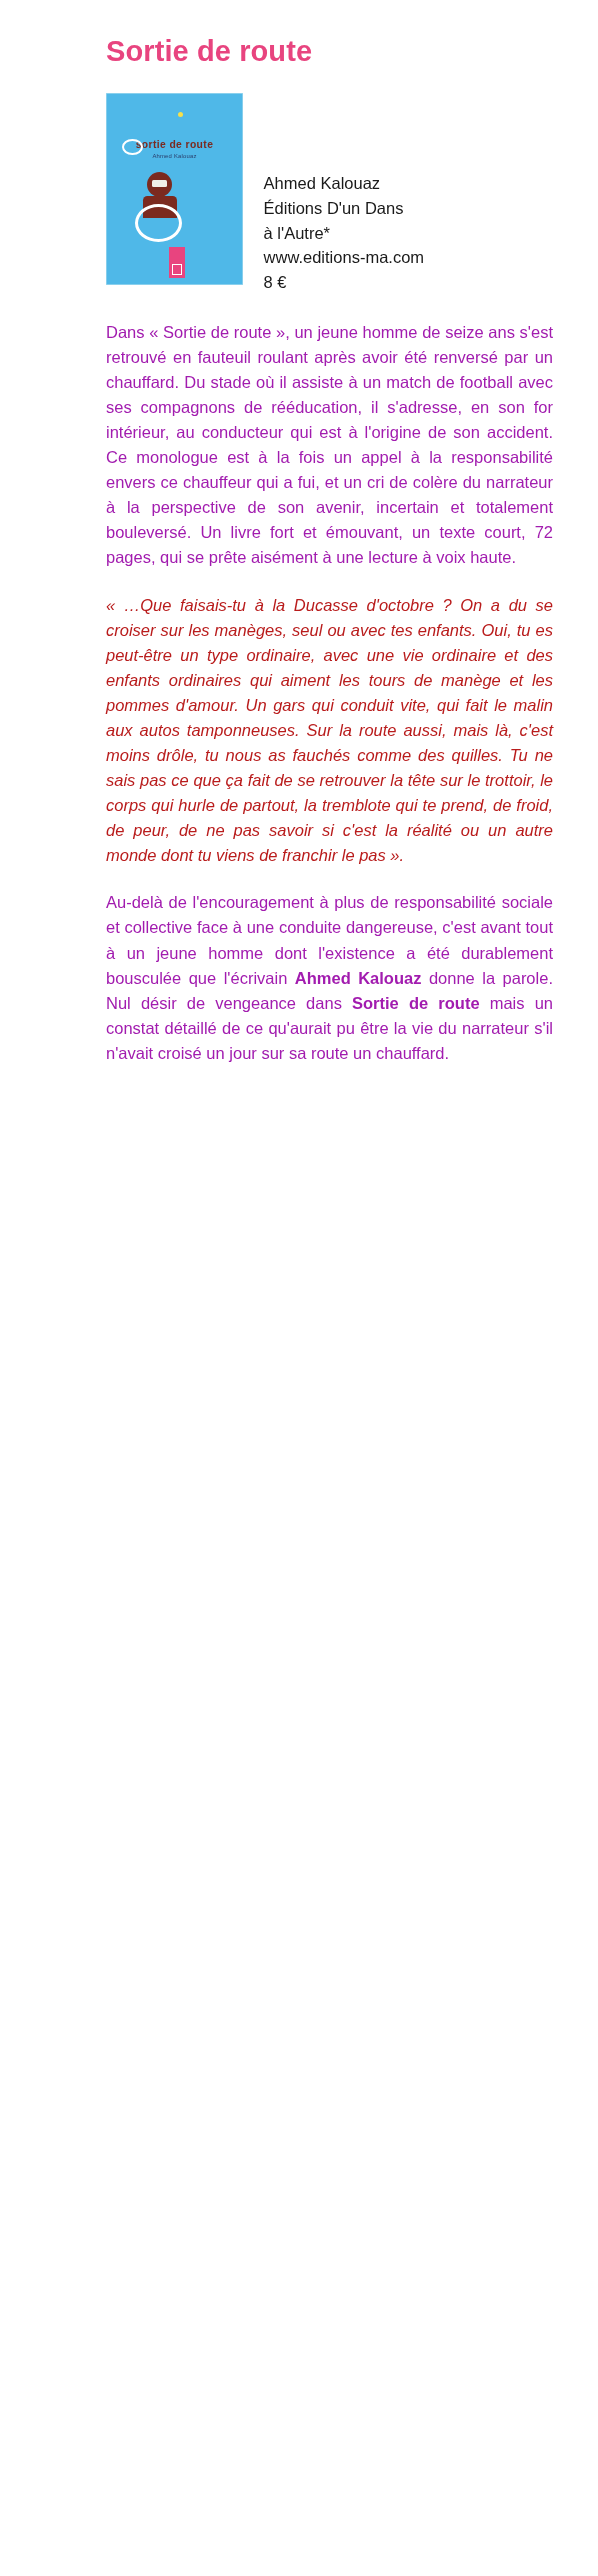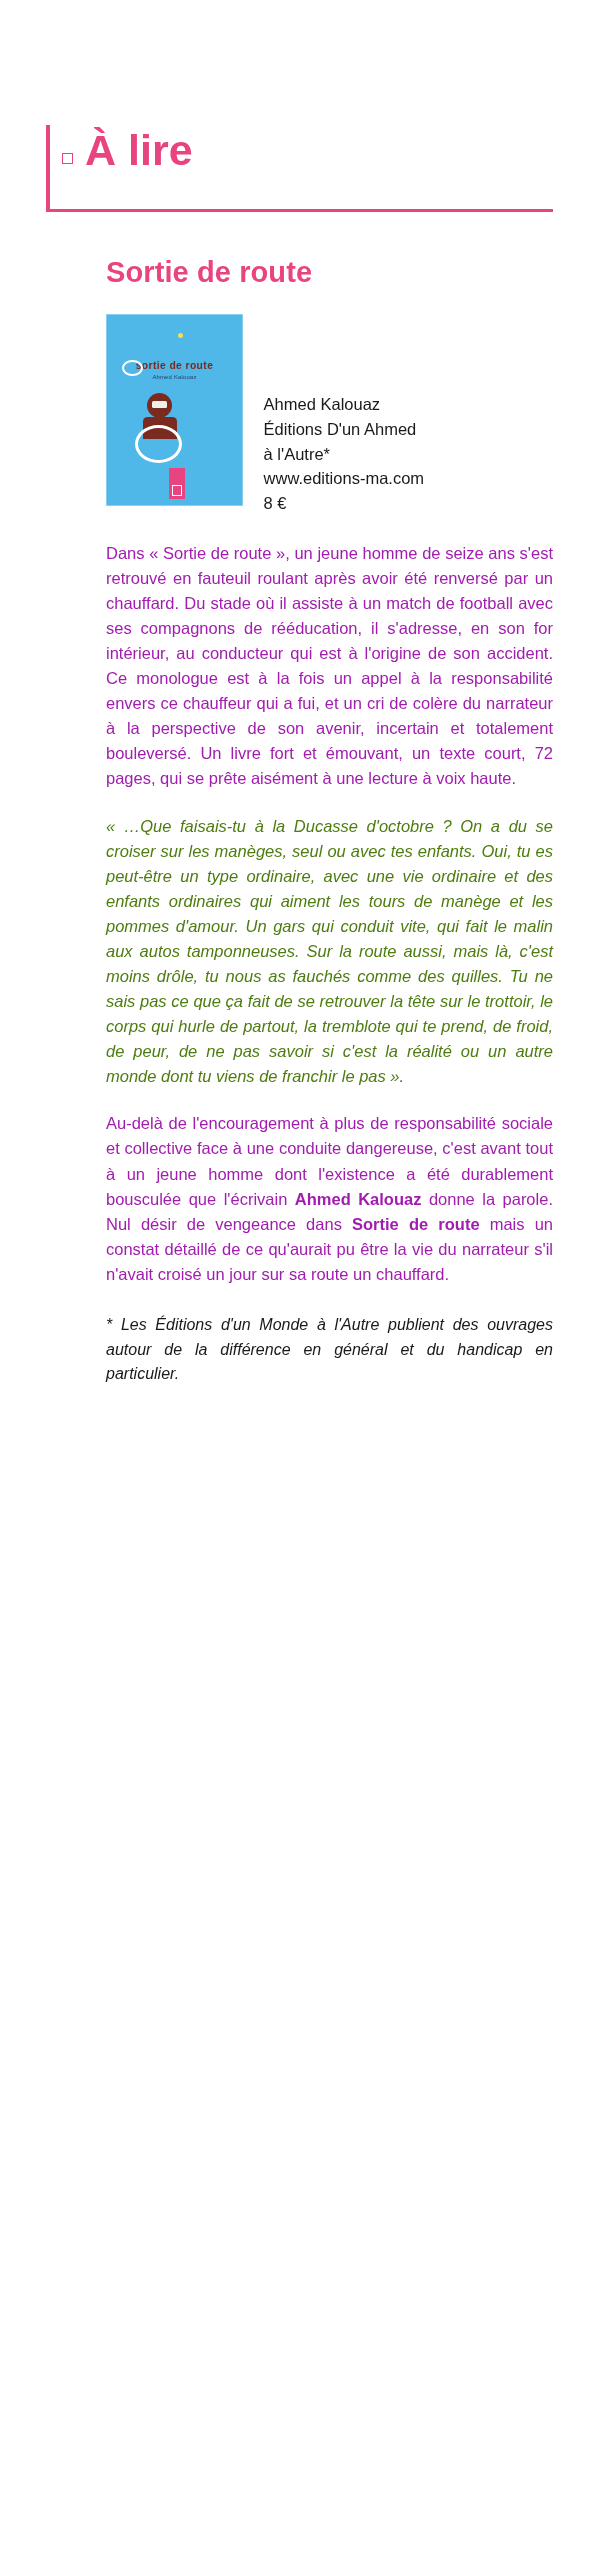--- a/index.html
+++ b/index.html
@@ -214,45 +214,39 @@
     margin: 0 0 22px 0;
     color: #a21caf;
     hyphens: auto;
   }
   p.quote {
     font-size: 16.5px;
     line-height: 1.52;
     text-align: justify;
     font-style: italic;
     margin: 0 0 22px 0;
-    color: #4d7c0f;
+    color: #b91c1c;
   }
   p.note {
     font-size: 16px;
     line-height: 1.52;
     text-align: justify;
     font-style: italic;
     margin: 26.4px 0 0 0;
     color: #1a1a1a;
   }
   .bold {
     font-weight: bold;
   }
 </style>
 </head>
 <body>
 
 <div class="page">
 
-  <div class="rubric">
-    <div class="rubric-bracket-v"></div>
-    <div class="rubric-bracket-h"></div>
-    <div class="rubric-square"></div>
-    <div class="rubric-title">À lire</div>
-  </div>
 
   <div class="article">
 
     <h1 class="article-title">Sortie de route</h1>
 
     <div class="book-block">
 
       <div class="book-cover">
         <div class="cover-title">sortie de route</div>
         <div class="cover-author">Ahmed Kalouaz</div>
@@ -262,32 +256,31 @@
           <div class="cover-body"></div>
           <div class="cover-wheel"></div>
         </div>
         <div class="cover-wheel-inner"></div>
         <div class="cover-publisher"></div>
         <div class="cover-publisher-mark"></div>
       </div>
 
       <div class="book-meta">
         <div>Ahmed Kalouaz</div>
-        <div>Éditions D'un Ahmed</div>
+        <div>Éditions D'un Dans</div>
         <div>à l'Autre*</div>
         <div>www.editions-ma.com</div>
         <div>8 €</div>
       </div>
 
     </div>
 
     <p class="body">Dans « Sortie de route », un jeune homme de seize ans s'est retrouvé en fauteuil roulant après avoir été renversé par un chauffard. Du stade où il assiste à un match de football avec ses compagnons de rééducation, il s'adresse, en son for intérieur, au conducteur qui est à l'origine de son accident. Ce monologue est à la fois un appel à la responsabilité envers ce chauffeur qui a fui, et un cri de colère du narrateur à la perspective de son avenir, incertain et totalement bouleversé. Un livre fort et émouvant, un texte court, 72 pages, qui se prête aisément à une lecture à voix haute.</p>
 
     <p class="quote">« …Que faisais-tu à la Ducasse d'octobre ? On a du se croiser sur les manèges, seul ou avec tes enfants. Oui, tu es peut-être un type ordinaire, avec une vie ordinaire et des enfants ordinaires qui aiment les tours de manège et les pommes d'amour. Un gars qui conduit vite, qui fait le malin aux autos tamponneuses. Sur la route aussi, mais là, c'est moins drôle, tu nous as fauchés comme des quilles. Tu ne sais pas ce que ça fait de se retrouver la tête sur le trottoir, le corps qui hurle de partout, la tremblote qui te prend, de froid, de peur, de ne pas savoir si c'est la réalité ou un autre monde dont tu viens de franchir le pas ».</p>
 
     <p class="body"><span>Au-delà de l'encouragement à plus de responsabilité sociale et collective face à une conduite dangereuse, c'est avant tout à un jeune homme dont l'existence a été durablement bousculée que l'écrivain </span><span class="bold">Ahmed Kalouaz</span><span> donne la parole. Nul désir de vengeance dans </span><span class="bold">Sortie de route</span><span> mais un constat détaillé de ce qu'aurait pu être la vie du narrateur s'il n'avait croisé un jour sur sa route un chauffard.</span></p>
 
-    <p class="note">* Les Éditions d'un Monde à l'Autre publient des ouvrages autour de la différence en général et du handicap en particulier.</p>
 
   </div>
 
 </div>
 
 
 </body></html>

